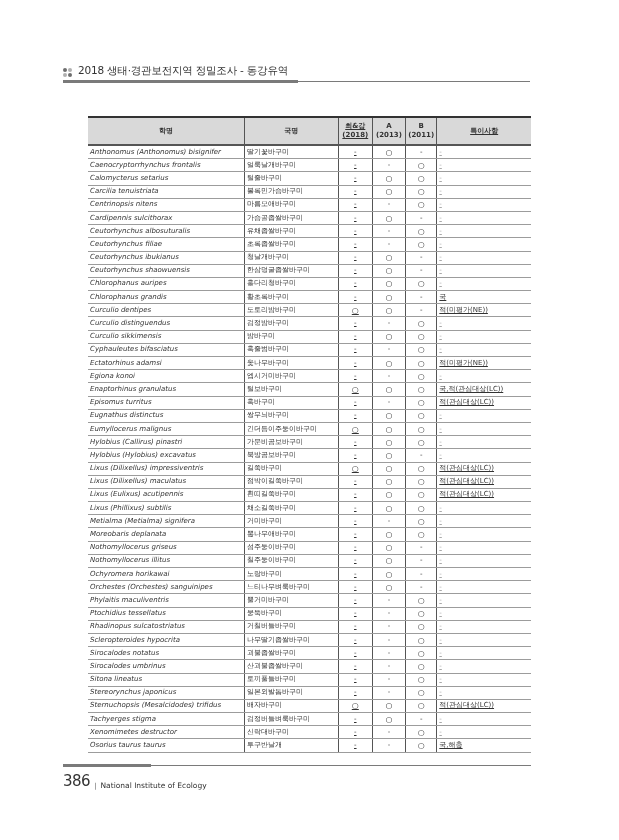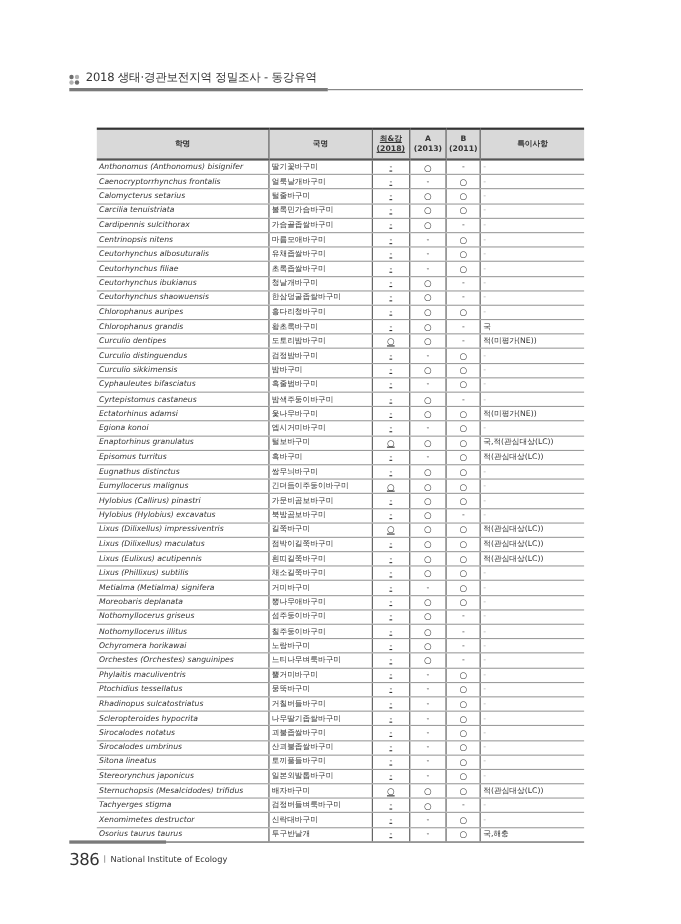--- a/index.html
+++ b/index.html
@@ -9,32 +9,32 @@
   .dots span { position:absolute; width:4px; height:4px; border-radius:50%; }
   .d1 { left:0; top:0; background:#6e6e6e; } .d2 { left:5px; top:0; background:#b0b0b0; }
   .d3 { left:0; top:5px; background:#b0b0b0; } .d4 { left:5px; top:5px; background:#6e6e6e; }
   .rh-text { font-size:10.5px; color:#333; letter-spacing:-0.2px; white-space:nowrap; }
   .rh-rule-thick { position:absolute; left:63px; top:80px; width:235px; height:3px; background:#7a7a7a; }
   .rh-rule-thin { position:absolute; left:298px; top:81px; width:232px; height:1px; background:#7a7a7a; }
 
   table.species { position:absolute; left:88px; top:116px; width:443px; border-collapse:collapse; table-layout:fixed; }
   table.species th { background:#d9d9d9; font-size:7px; font-weight:bold; color:#333; height:26px; padding:0; text-align:center; line-height:9px; border-top:2px solid #333; border-bottom:2px solid #555; }
   table.species td { font-size:7px; height:12.2px; padding:0 2px; line-height:11px; border-bottom:1px solid #9c9c9c; white-space:nowrap; overflow:hidden; color:#333; }
-  .c-name { width:155px; } .c-kor { width:92px; } .c-y1 { width:33px;text-decoration:underline; } .c-y2 { width:32px; } .c-y3 { width:30px; } .c-note { width:93px; }
+  .c-name { width:155px; } .c-kor { width:92px; } .c-y1 { width:33px;text-decoration:underline; } .c-y2 { width:32px; } .c-y3 { width:30px; } .c-note { width:93px;text-decoration:underline; }
   th.c-kor, td.c-kor, th.c-y1, td.c-y1, th.c-y2, td.c-y2, th.c-y3, td.c-y3, th.c-note, td.c-note { border-left:1px solid #555; }
   td.sci { font-style:italic; color:#444; }
   td.family { font-weight:bold; font-style:normal; color:#111; }
   td.mark { text-align:center; color:#888; }
   td.mark.on { color:#333; font-size:8px; }
   td.note { color:#333; }
   td.note.empty { color:#aaa; }
 
   .footer-rule-thick { position:absolute; left:63px; top:764px; width:88px; height:3px; background:#7a7a7a; }
   .footer-rule-thin { position:absolute; left:151px; top:765px; width:380px; height:1px; background:#7a7a7a; }
-  .folio { position:absolute; left:63px; top:772px; display:flex; align-items:center; }
+  .folio { position:absolute; left:63px; top:772px; display:flex; align-items:flex-end; }
   .page-num { font-size:15px; color:#333; letter-spacing:-0.5px; }
   .folio-sep { font-size:7px; color:#666; margin:0 4px; }
   .folio-text { font-size:7.5px; color:#333; }
 </style>
 </head>
 <body>
 
 <div class="running-head">
   <div class="dots">
     <span class="d1"></span>
@@ -85,33 +85,33 @@
       </tr>
       <tr>
         <td class="c-name sci">Carcilia tenuistriata</td>
         <td class="c-kor">볼록민가슴바구미</td>
         <td class="c-y1 mark">-</td>
         <td class="c-y2 mark on">○</td>
         <td class="c-y3 mark on">○</td>
         <td class="c-note note empty">-</td>
       </tr>
       <tr>
+        <td class="c-name sci">Centrinopsis nitens</td>
+        <td class="c-kor">마름모애바구미</td>
+        <td class="c-y1 mark">-</td>
+        <td class="c-y2 mark">-</td>
+        <td class="c-y3 mark on">○</td>
+        <td class="c-note note empty">-</td>
+      </tr>
+      <tr>
         <td class="c-name sci">Cardipennis sulcithorax</td>
         <td class="c-kor">가슴골좁쌀바구미</td>
         <td class="c-y1 mark">-</td>
         <td class="c-y2 mark on">○</td>
         <td class="c-y3 mark">-</td>
-        <td class="c-note note empty">-</td>
-      </tr>
-      <tr>
-        <td class="c-name sci">Centrinopsis nitens</td>
-        <td class="c-kor">마름모애바구미</td>
-        <td class="c-y1 mark">-</td>
-        <td class="c-y2 mark">-</td>
-        <td class="c-y3 mark on">○</td>
         <td class="c-note note empty">-</td>
       </tr>
       <tr>
         <td class="c-name sci">Ceutorhynchus albosuturalis</td>
         <td class="c-kor">유채좁쌀바구미</td>
         <td class="c-y1 mark">-</td>
         <td class="c-y2 mark">-</td>
         <td class="c-y3 mark on">○</td>
         <td class="c-note note empty">-</td>
       </tr>
@@ -178,28 +178,20 @@
         <td class="c-y2 mark on">○</td>
         <td class="c-y3 mark on">○</td>
         <td class="c-note note empty">-</td>
       </tr>
       <tr>
         <td class="c-name sci">Cyphauleutes bifasciatus</td>
         <td class="c-kor">혹줄범바구미</td>
         <td class="c-y1 mark">-</td>
         <td class="c-y2 mark">-</td>
         <td class="c-y3 mark on">○</td>
-        <td class="c-note note empty">-</td>
-      </tr>
-      <tr>
-        <td class="c-name sci">Cyrtepistomus castaneus</td>
-        <td class="c-kor">밤색주둥이바구미</td>
-        <td class="c-y1 mark">-</td>
-        <td class="c-y2 mark on">○</td>
-        <td class="c-y3 mark">-</td>
         <td class="c-note note empty">-</td>
       </tr>
       <tr>
         <td class="c-name sci">Ectatorhinus adamsi</td>
         <td class="c-kor">옻나무바구미</td>
         <td class="c-y1 mark">-</td>
         <td class="c-y2 mark on">○</td>
         <td class="c-y3 mark on">○</td>
         <td class="c-note note">적(미평가(NE))</td>
       </tr>

